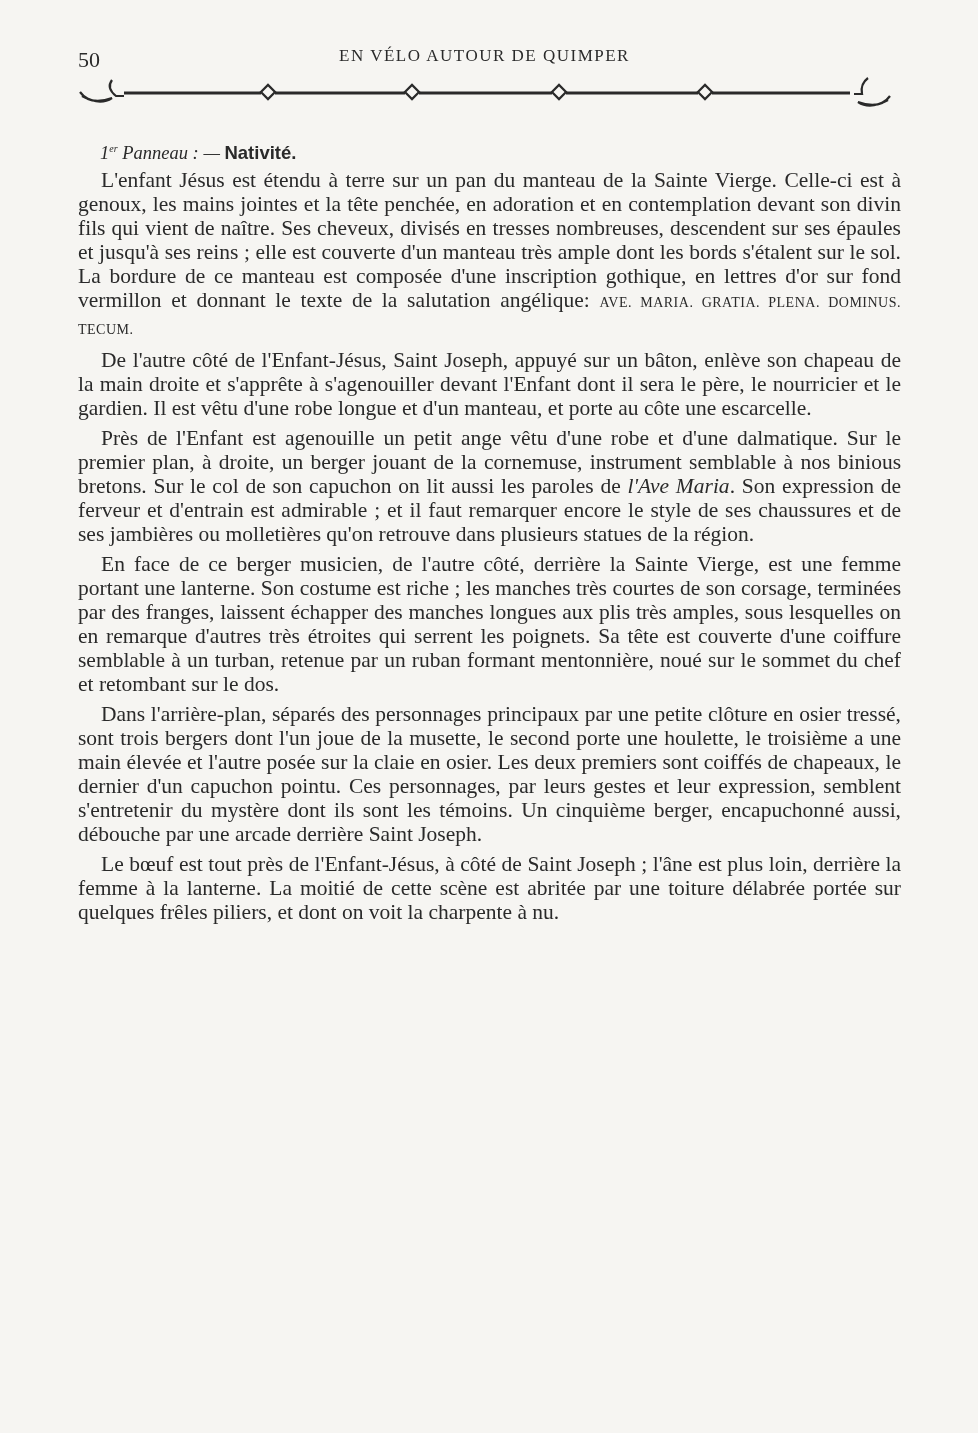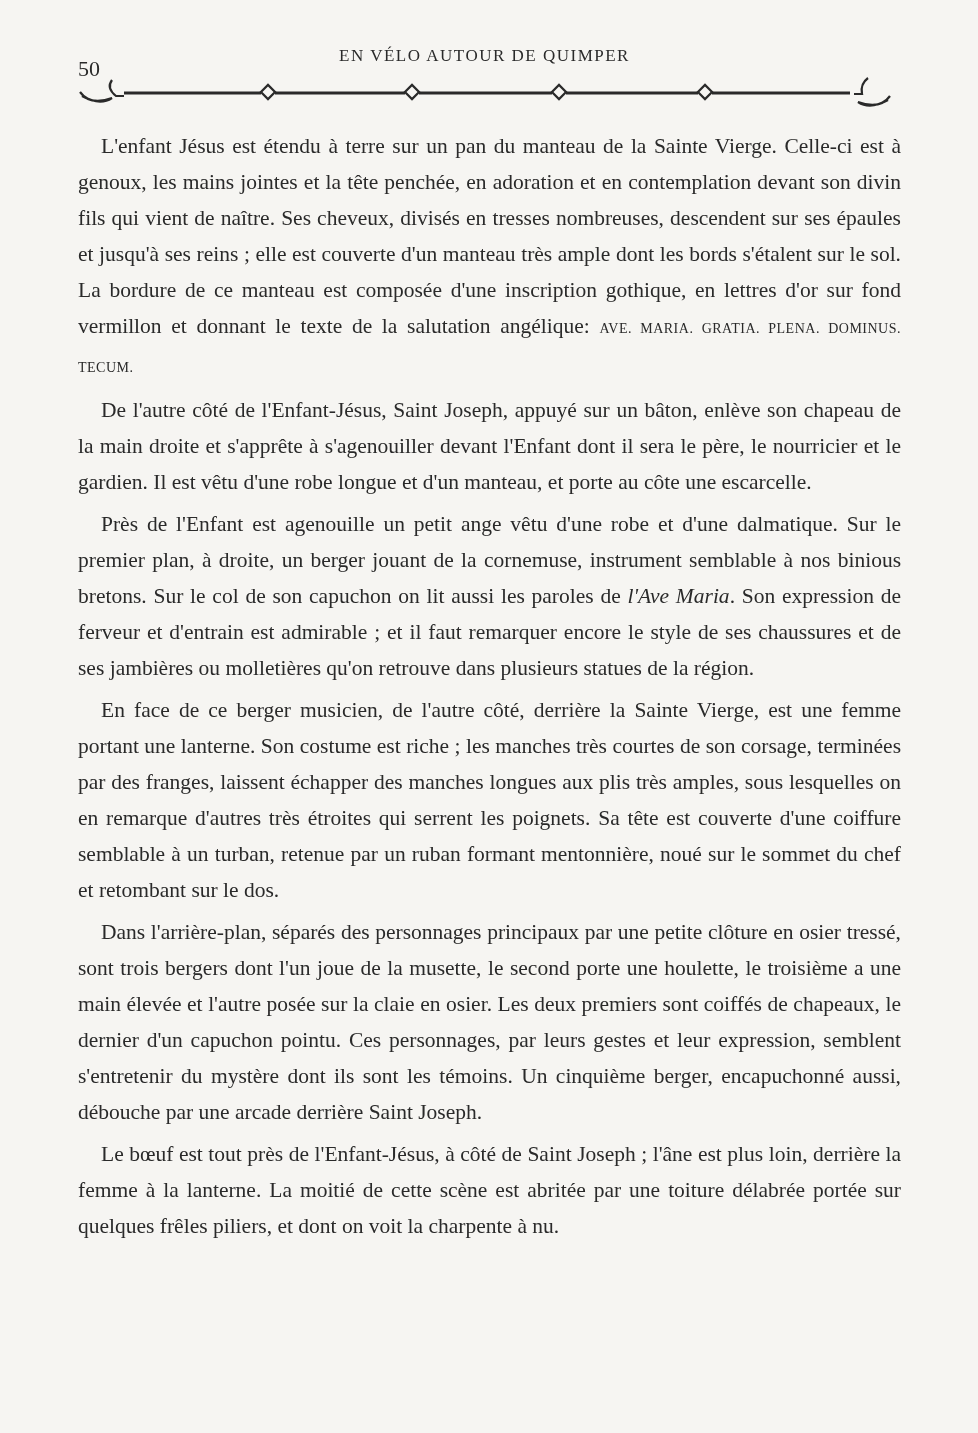--- a/index.html
+++ b/index.html
@@ -2,25 +2,25 @@
 <html><head>
 <meta charset="utf-8">
 <style>
   html, body { margin:0; padding:0; }
   body {
     width:978px; height:1433px; background:#f6f5f2; overflow:hidden;
     font-family:"Liberation Serif", serif; color:#2a2a2a;
     position:relative;
   }
   .header { position:absolute; left:78px; top:44px; width:822px; height:24px; }
-  .page-num { position:absolute; left:0; top:12px; font-size:22px; }
+  .page-num { position:absolute; left:0; top:3px; font-size:22px; }
   .running-title { position:absolute; left:0; right:9px; top:2px; text-align:center; font-size:17px; letter-spacing:1.5px; }
   .ornament { position:absolute; left:78px; top:66px; width:825px; height:44px; }
   .content { position:absolute; left:78px; top:128px; width:823px; }
-  .p { font-size:21.5px; line-height:36px; text-align:justify; margin:0 0 6px 0; }
+  .p { font-size:21.5px; line-height:24px; text-align:justify; margin:0 0 6px 0; }
   .p.big { font-size:24.5px; line-height:31px; }
   .indent { text-indent:23px; }
   .heading { font-size:18.5px; margin:14px 0 4px 22px; }
   .heading .lab { font-style:italic; }
   .heading .ttl { font-family:"Liberation Sans", sans-serif; font-weight:bold; }
   .sc { font-size:14px; letter-spacing:0.5px; }
   sup { font-size:10px; }
 </style>
 </head>
 <body>
@@ -47,20 +47,24 @@
   <g fill="#f6f5f2" stroke="#2a2a2a" stroke-width="2.2">
     <rect x="185" y="21" width="10" height="10" transform="rotate(45 190 26)"></rect>
     <rect x="329" y="21" width="10" height="10" transform="rotate(45 334 26)"></rect>
     <rect x="476" y="21" width="10" height="10" transform="rotate(45 481 26)"></rect>
     <rect x="622" y="21" width="10" height="10" transform="rotate(45 627 26)"></rect>
   </g>
 </svg>
 
 <div class="content">
 
+  <div class="heading">
+    <span class="lab"><span>1</span><sup>er</sup> <span>Panneau : —</span></span>
+    <span class="ttl">Nativité.</span>
+  </div>
   <p class="p indent"><span>L'enfant Jésus est étendu à terre sur un pan du manteau de la Sainte Vierge. Celle-ci est à genoux, les mains jointes et la tête penchée, en adoration et en contemplation devant son divin fils qui vient de naître. Ses cheveux, divisés en tresses nombreuses, descendent sur ses épaules et jusqu'à ses reins ; elle est couverte d'un manteau très ample dont les bords s'étalent sur le sol. La bordure de ce manteau est composée d'une inscription gothique, en lettres d'or sur fond vermillon et donnant le texte de la salutation angélique:</span> <span class="sc">AVE. MARIA. GRATIA. PLENA. DOMINUS. TECUM.</span></p>
   <p class="p indent">De l'autre côté de l'Enfant-Jésus, Saint Joseph, appuyé sur un bâton, enlève son chapeau de la main droite et s'apprête à s'agenouiller devant l'Enfant dont il sera le père, le nourricier et le gardien. Il est vêtu d'une robe longue et d'un manteau, et porte au côte une escarcelle.</p>
   <p class="p indent"><span>Près de l'Enfant est agenouille un petit ange vêtu d'une robe et d'une dalmatique. Sur le premier plan, à droite, un berger jouant de la cornemuse, instrument semblable à nos binious bretons. Sur le col de son capuchon on lit aussi les paroles de</span> <i>l'Ave Maria</i><span>. Son expression de ferveur et d'entrain est admirable ; et il faut remarquer encore le style de ses chaussures et de ses jambières ou molletières qu'on retrouve dans plusieurs statues de la région.</span></p>
   <p class="p indent">En face de ce berger musicien, de l'autre côté, derrière la Sainte Vierge, est une femme portant une lanterne. Son costume est riche ; les manches très courtes de son corsage, terminées par des franges, laissent échapper des manches longues aux plis très amples, sous lesquelles on en remarque d'autres très étroites qui serrent les poignets. Sa tête est couverte d'une coiffure semblable à un turban, retenue par un ruban formant mentonnière, noué sur le sommet du chef et retombant sur le dos.</p>
   <p class="p indent">Dans l'arrière-plan, séparés des personnages principaux par une petite clôture en osier tressé, sont trois bergers dont l'un joue de la musette, le second porte une houlette, le troisième a une main élevée et l'autre posée sur la claie en osier. Les deux premiers sont coiffés de chapeaux, le dernier d'un capuchon pointu. Ces personnages, par leurs gestes et leur expression, semblent s'entretenir du mystère dont ils sont les témoins. Un cinquième berger, encapuchonné aussi, débouche par une arcade derrière Saint Joseph.</p>
   <p class="p indent">Le bœuf est tout près de l'Enfant-Jésus, à côté de Saint Joseph ; l'âne est plus loin, derrière la femme à la lanterne. La moitié de cette scène est abritée par une toiture délabrée portée sur quelques frêles piliers, et dont on voit la charpente à nu.</p>
 
 </div>
 
 </body></html>

